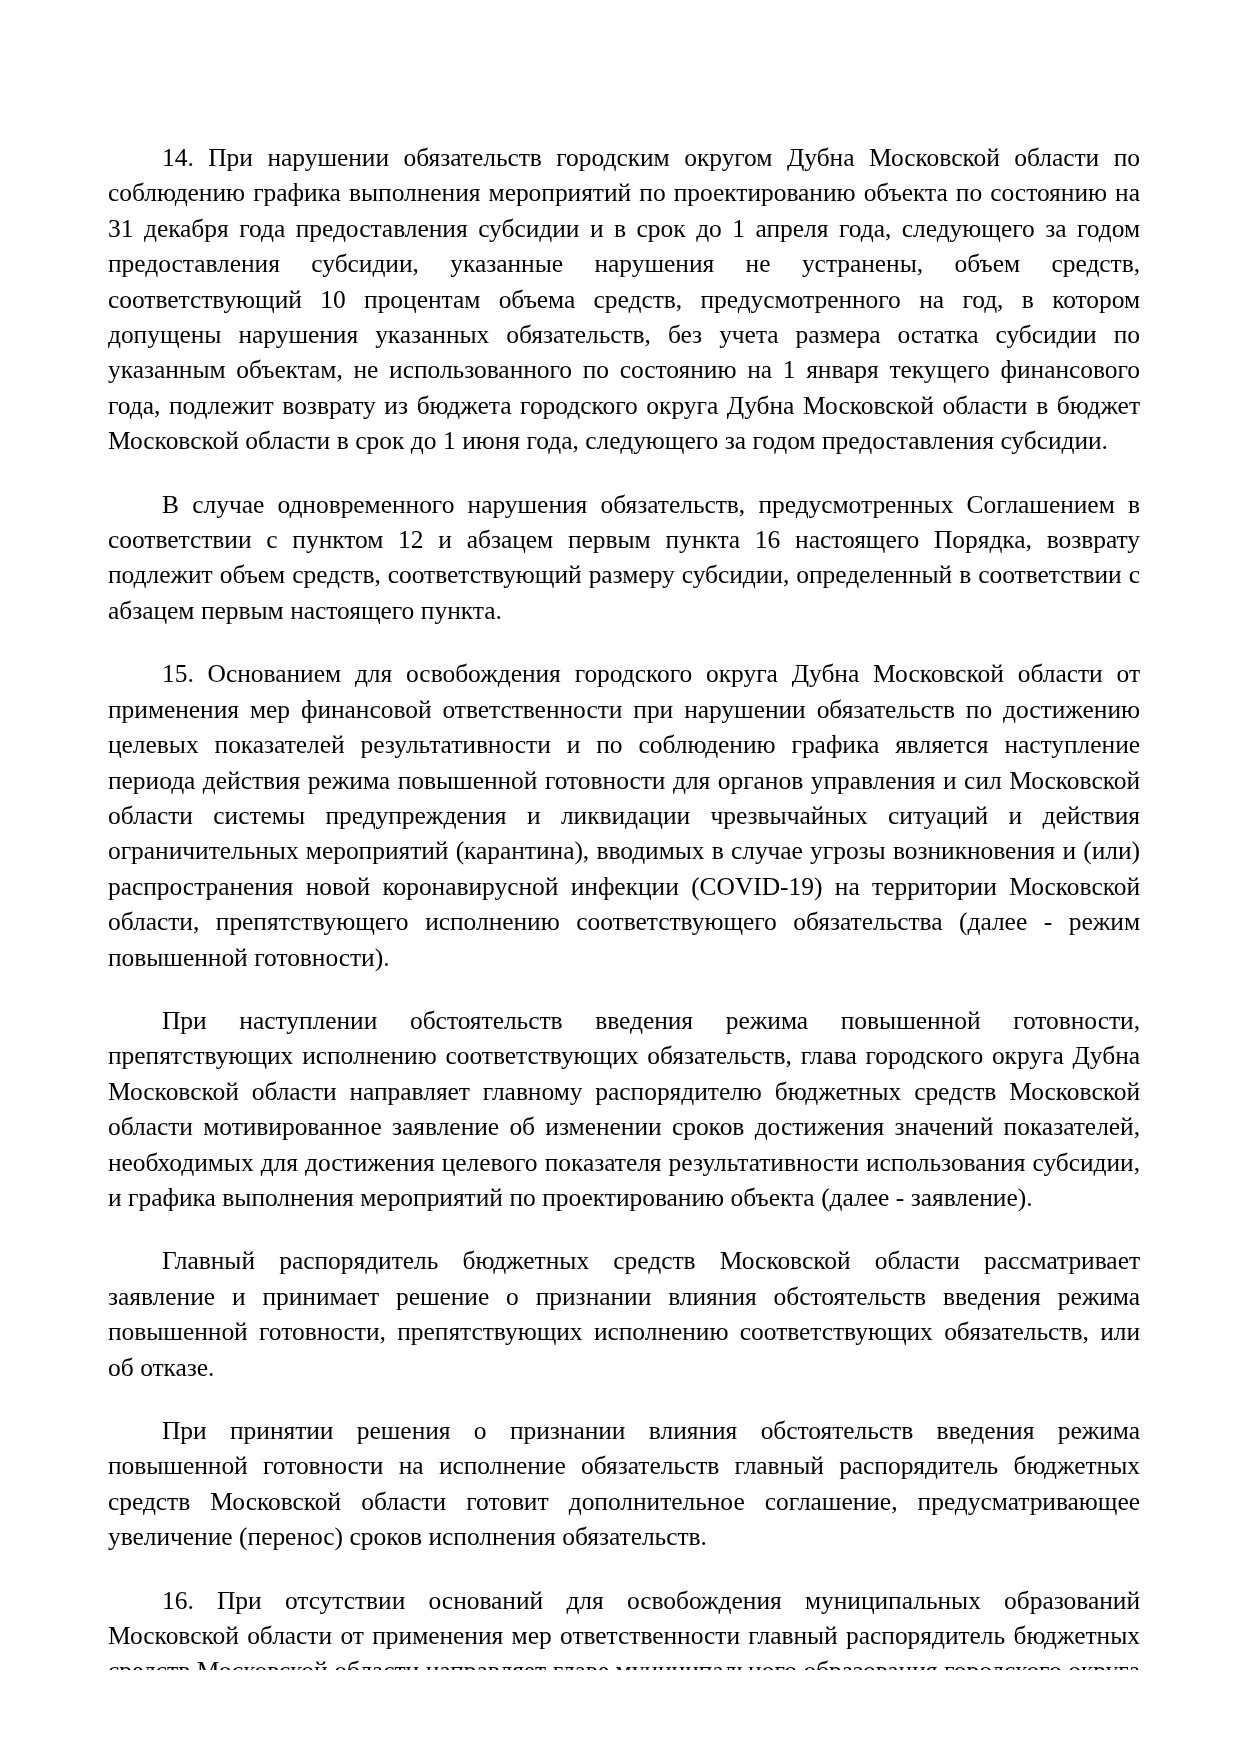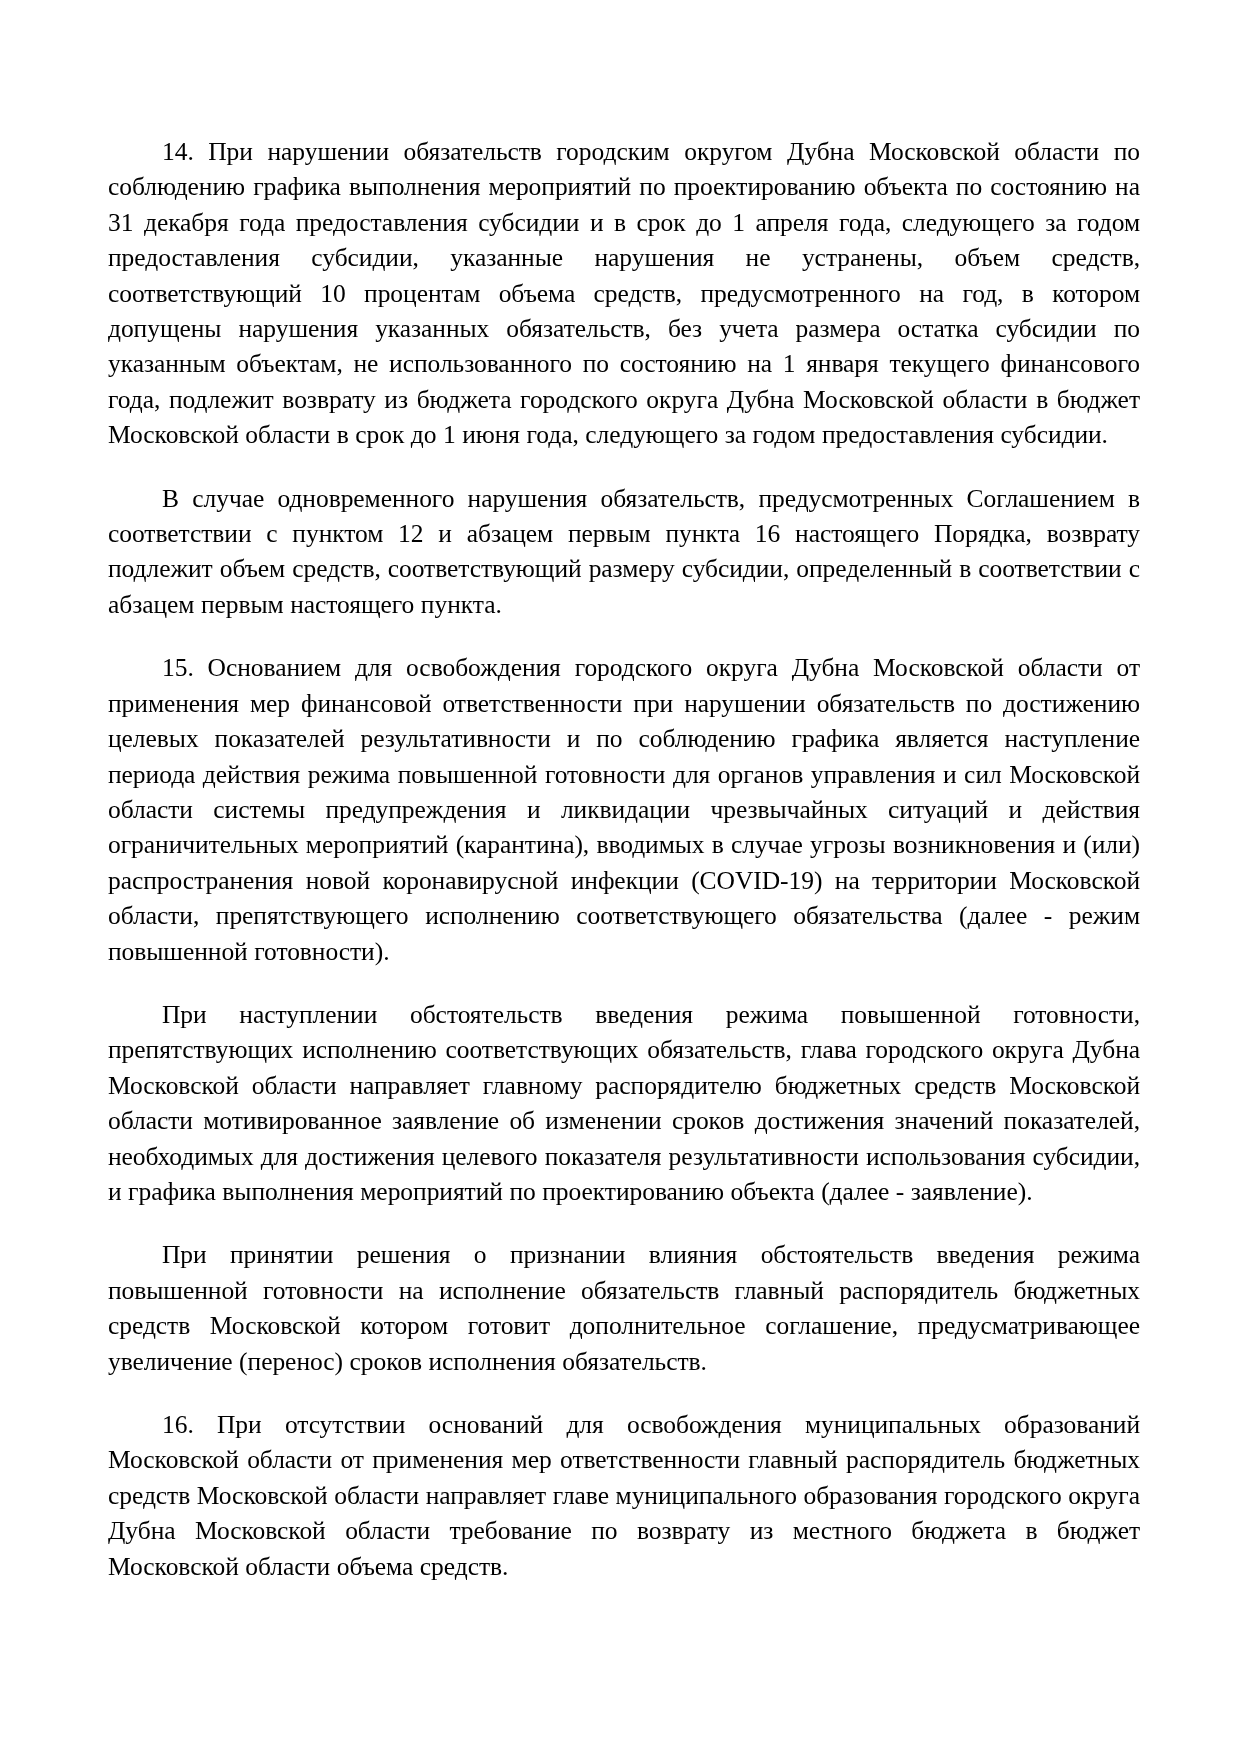--- a/index.html
+++ b/index.html
@@ -9,21 +9,21 @@
     background: #ffffff;
   }
   body {
     font-family: "Liberation Serif", "DejaVu Serif", serif;
     color: #000000;
   }
   .page {
     position: relative;
     width: 1240px;
     height: 1658px;
-    margin: 6px auto;
+    margin: 12px auto;
     background: #ffffff;
     box-sizing: border-box;
     overflow: hidden;
   }
   .content {
     position: absolute;
     left: 108px;
     top: 128px;
     width: 1032px;
   }
@@ -55,19 +55,20 @@
   <div class="content">
 
     <p class="para indent">14. При нарушении обязательств городским округом Дубна Московской области по соблюдению графика выполнения мероприятий по проектированию объекта по состоянию на 31 декабря года предоставления субсидии и в срок до 1 апреля года, следующего за годом предоставления субсидии, указанные нарушения не устранены, объем средств, соответствующий 10 процентам объема средств, предусмотренного на год, в котором допущены нарушения указанных обязательств, без учета размера остатка субсидии по указанным объектам, не использованного по состоянию на 1 января текущего финансового года, подлежит возврату из бюджета городского округа Дубна Московской области в бюджет Московской области в срок до 1 июня года, следующего за годом предоставления субсидии.</p>
 
     <p class="para indent">В случае одновременного нарушения обязательств, предусмотренных Соглашением в соответствии с пунктом 12 и абзацем первым пункта 16 настоящего Порядка, возврату подлежит объем средств, соответствующий размеру субсидии, определенный в соответствии с абзацем первым настоящего пункта.</p>
 
     <p class="para indent">15. Основанием для освобождения городского округа Дубна Московской области от применения мер финансовой ответственности при нарушении обязательств по достижению целевых показателей результативности и по соблюдению графика является наступление периода действия режима повышенной готовности для органов управления и сил Московской области системы предупреждения и ликвидации чрезвычайных ситуаций и действия ограничительных мероприятий (карантина), вводимых в случае угрозы возникновения и (или) распространения новой коронавирусной инфекции (COVID-19) на территории Московской области, препятствующего исполнению соответствующего обязательства (далее - режим повышенной готовности).</p>
 
     <p class="para indent">При наступлении обстоятельств введения режима повышенной готовности, препятствующих исполнению соответствующих обязательств, глава городского округа Дубна Московской области направляет главному распорядителю бюджетных средств Московской области мотивированное заявление об изменении сроков достижения значений показателей, необходимых для достижения целевого показателя результативности использования субсидии, и графика выполнения мероприятий по проектированию объекта (далее - заявление).</p>
 
+    <p class="para indent">Главный распорядитель бюджетных средств Московской области рассматривает заявление и принимает решение о признании влияния обстоятельств введения режима повышенной готовности, препятствующих исполнению соответствующих обязательств, или об отказе.</p>
 
-    <p class="para indent">При принятии решения о признании влияния обстоятельств введения режима повышенной готовности на исполнение обязательств главный распорядитель бюджетных средств Московской котором готовит дополнительное соглашение, предусматривающее увеличение (перенос) сроков исполнения обязательств.</p>
+    <p class="para indent">При принятии решения о признании влияния обстоятельств введения режима повышенной готовности на исполнение обязательств главный распорядитель бюджетных средств Московской области готовит дополнительное соглашение, предусматривающее увеличение (перенос) сроков исполнения обязательств.</p>
 
     <p class="para indent">16. При отсутствии оснований для освобождения муниципальных образований Московской области от применения мер ответственности главный распорядитель бюджетных средств Московской области направляет главе муниципального образования городского округа Дубна Московской области требование по возврату из местного бюджета в бюджет Московской области объема средств.</p>
 
   </div>
 </div>
 
 </body></html>

